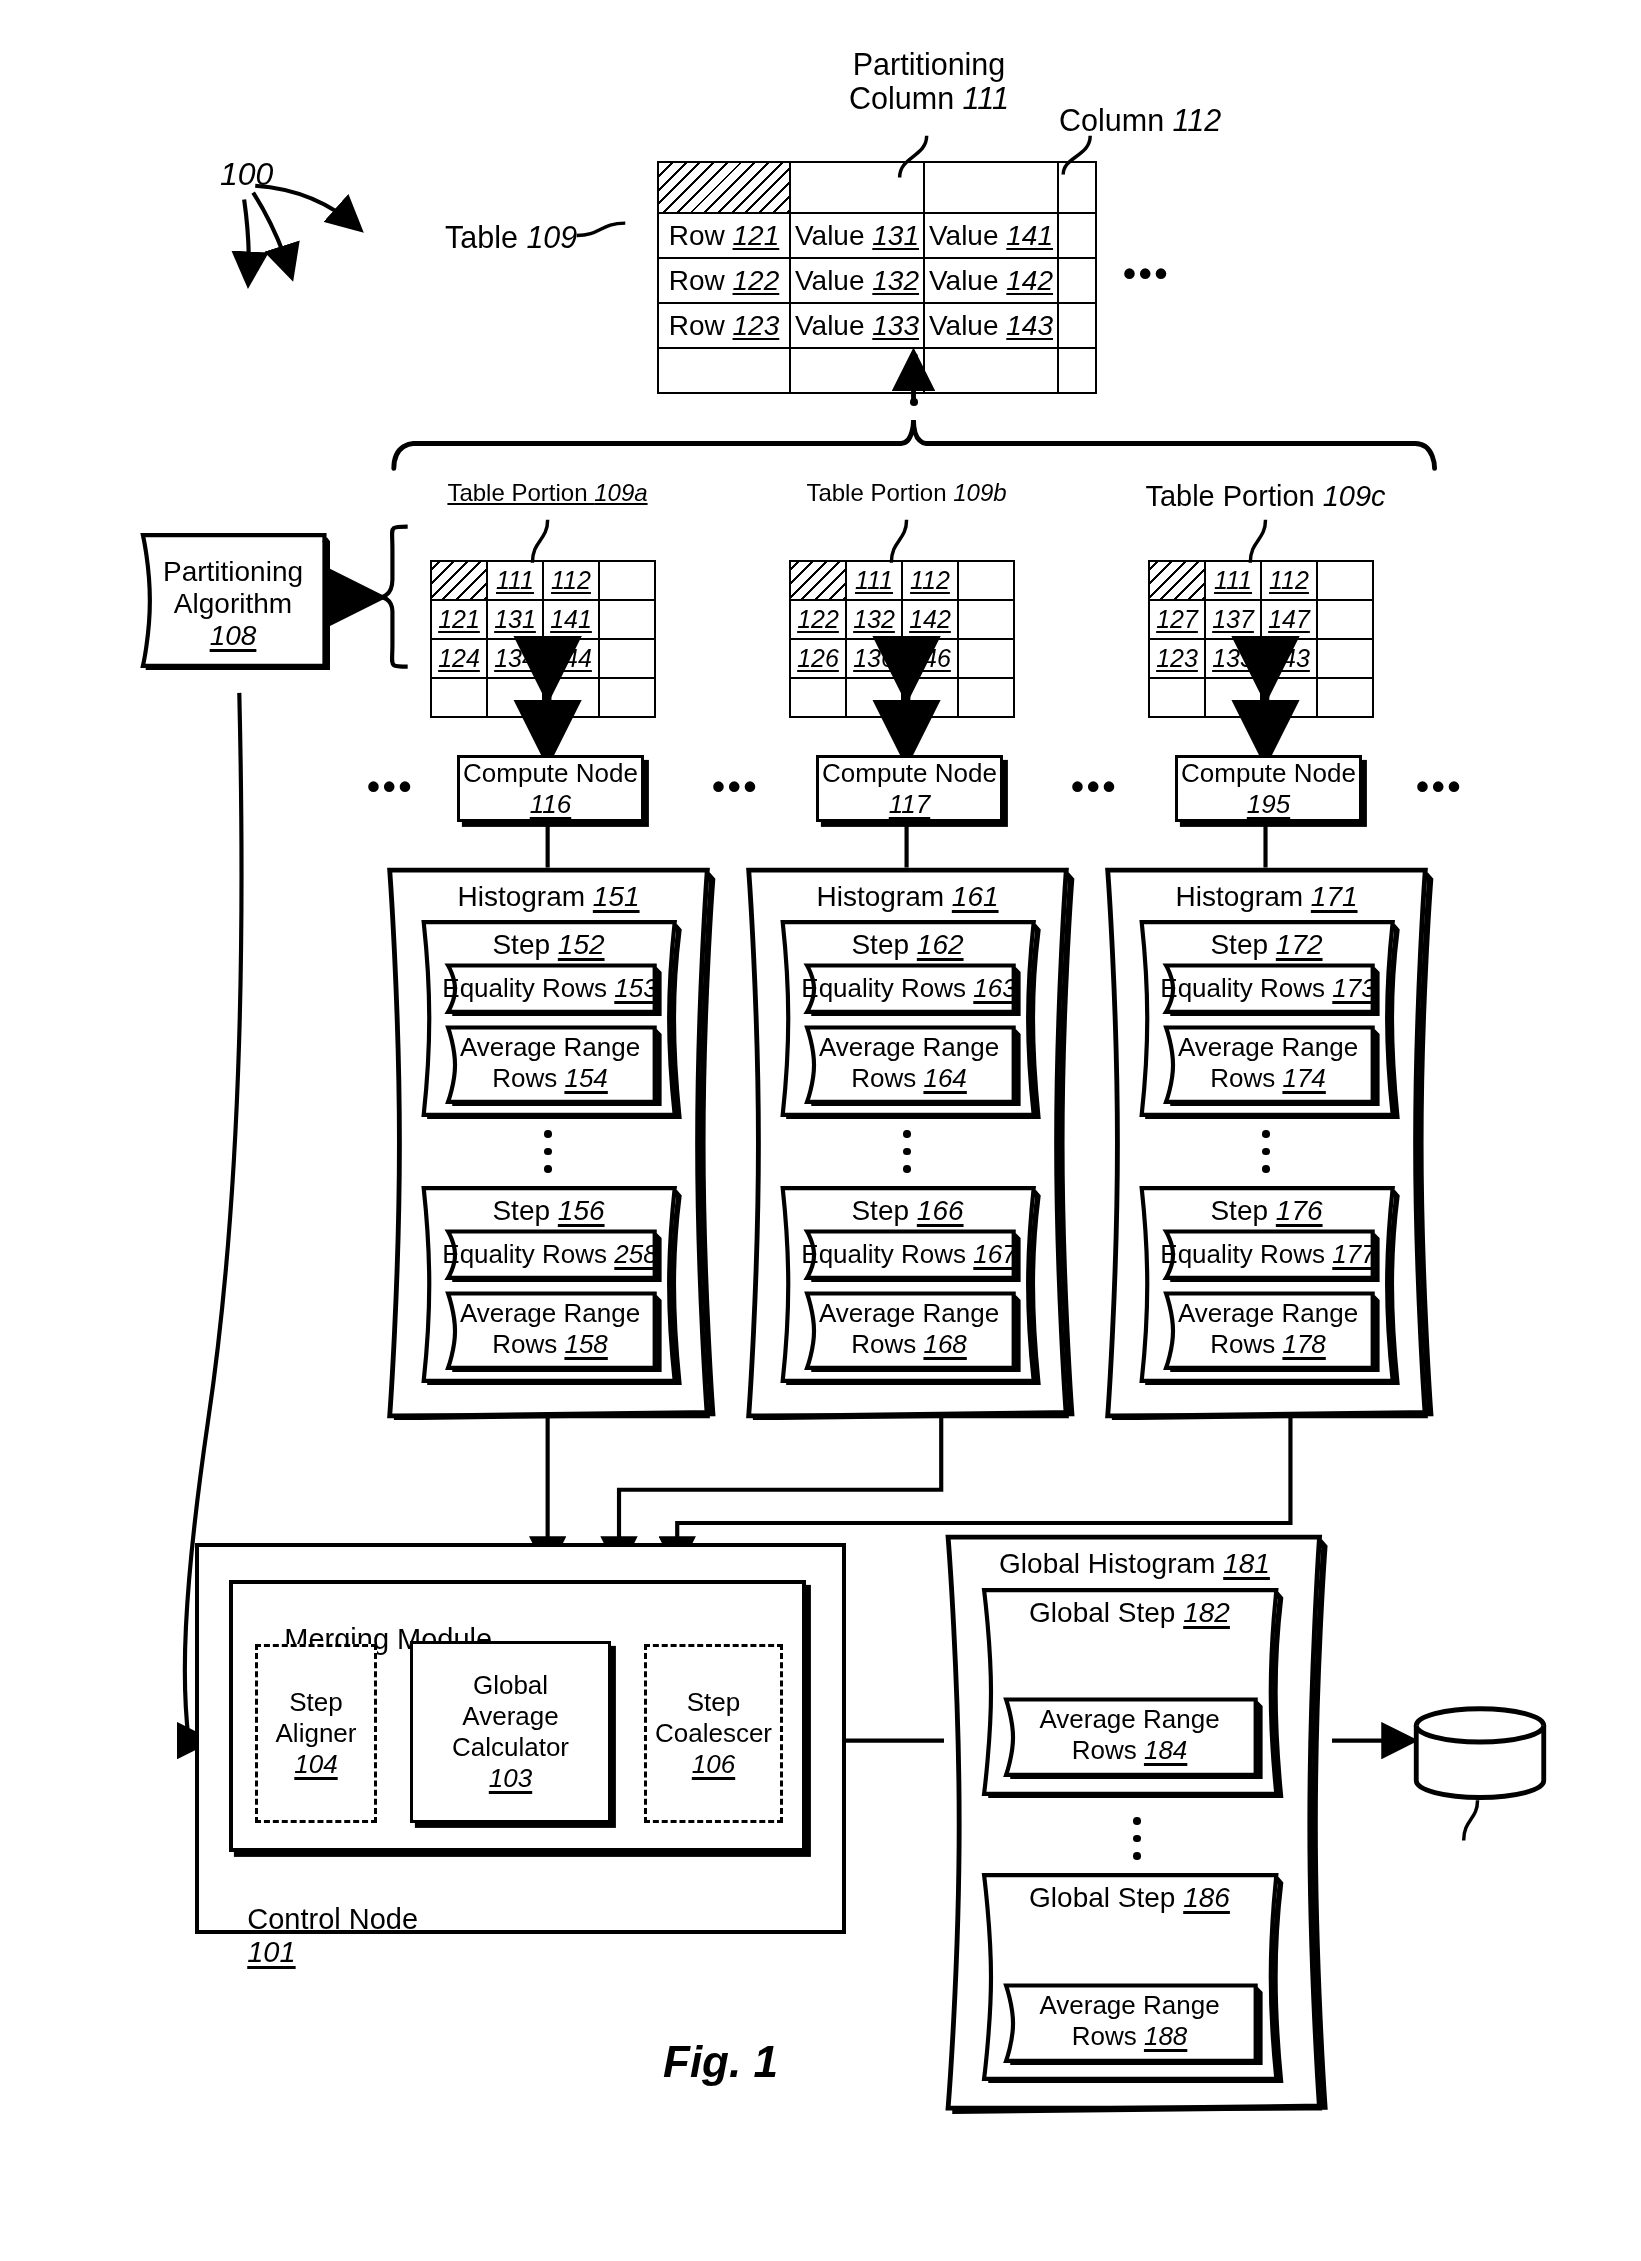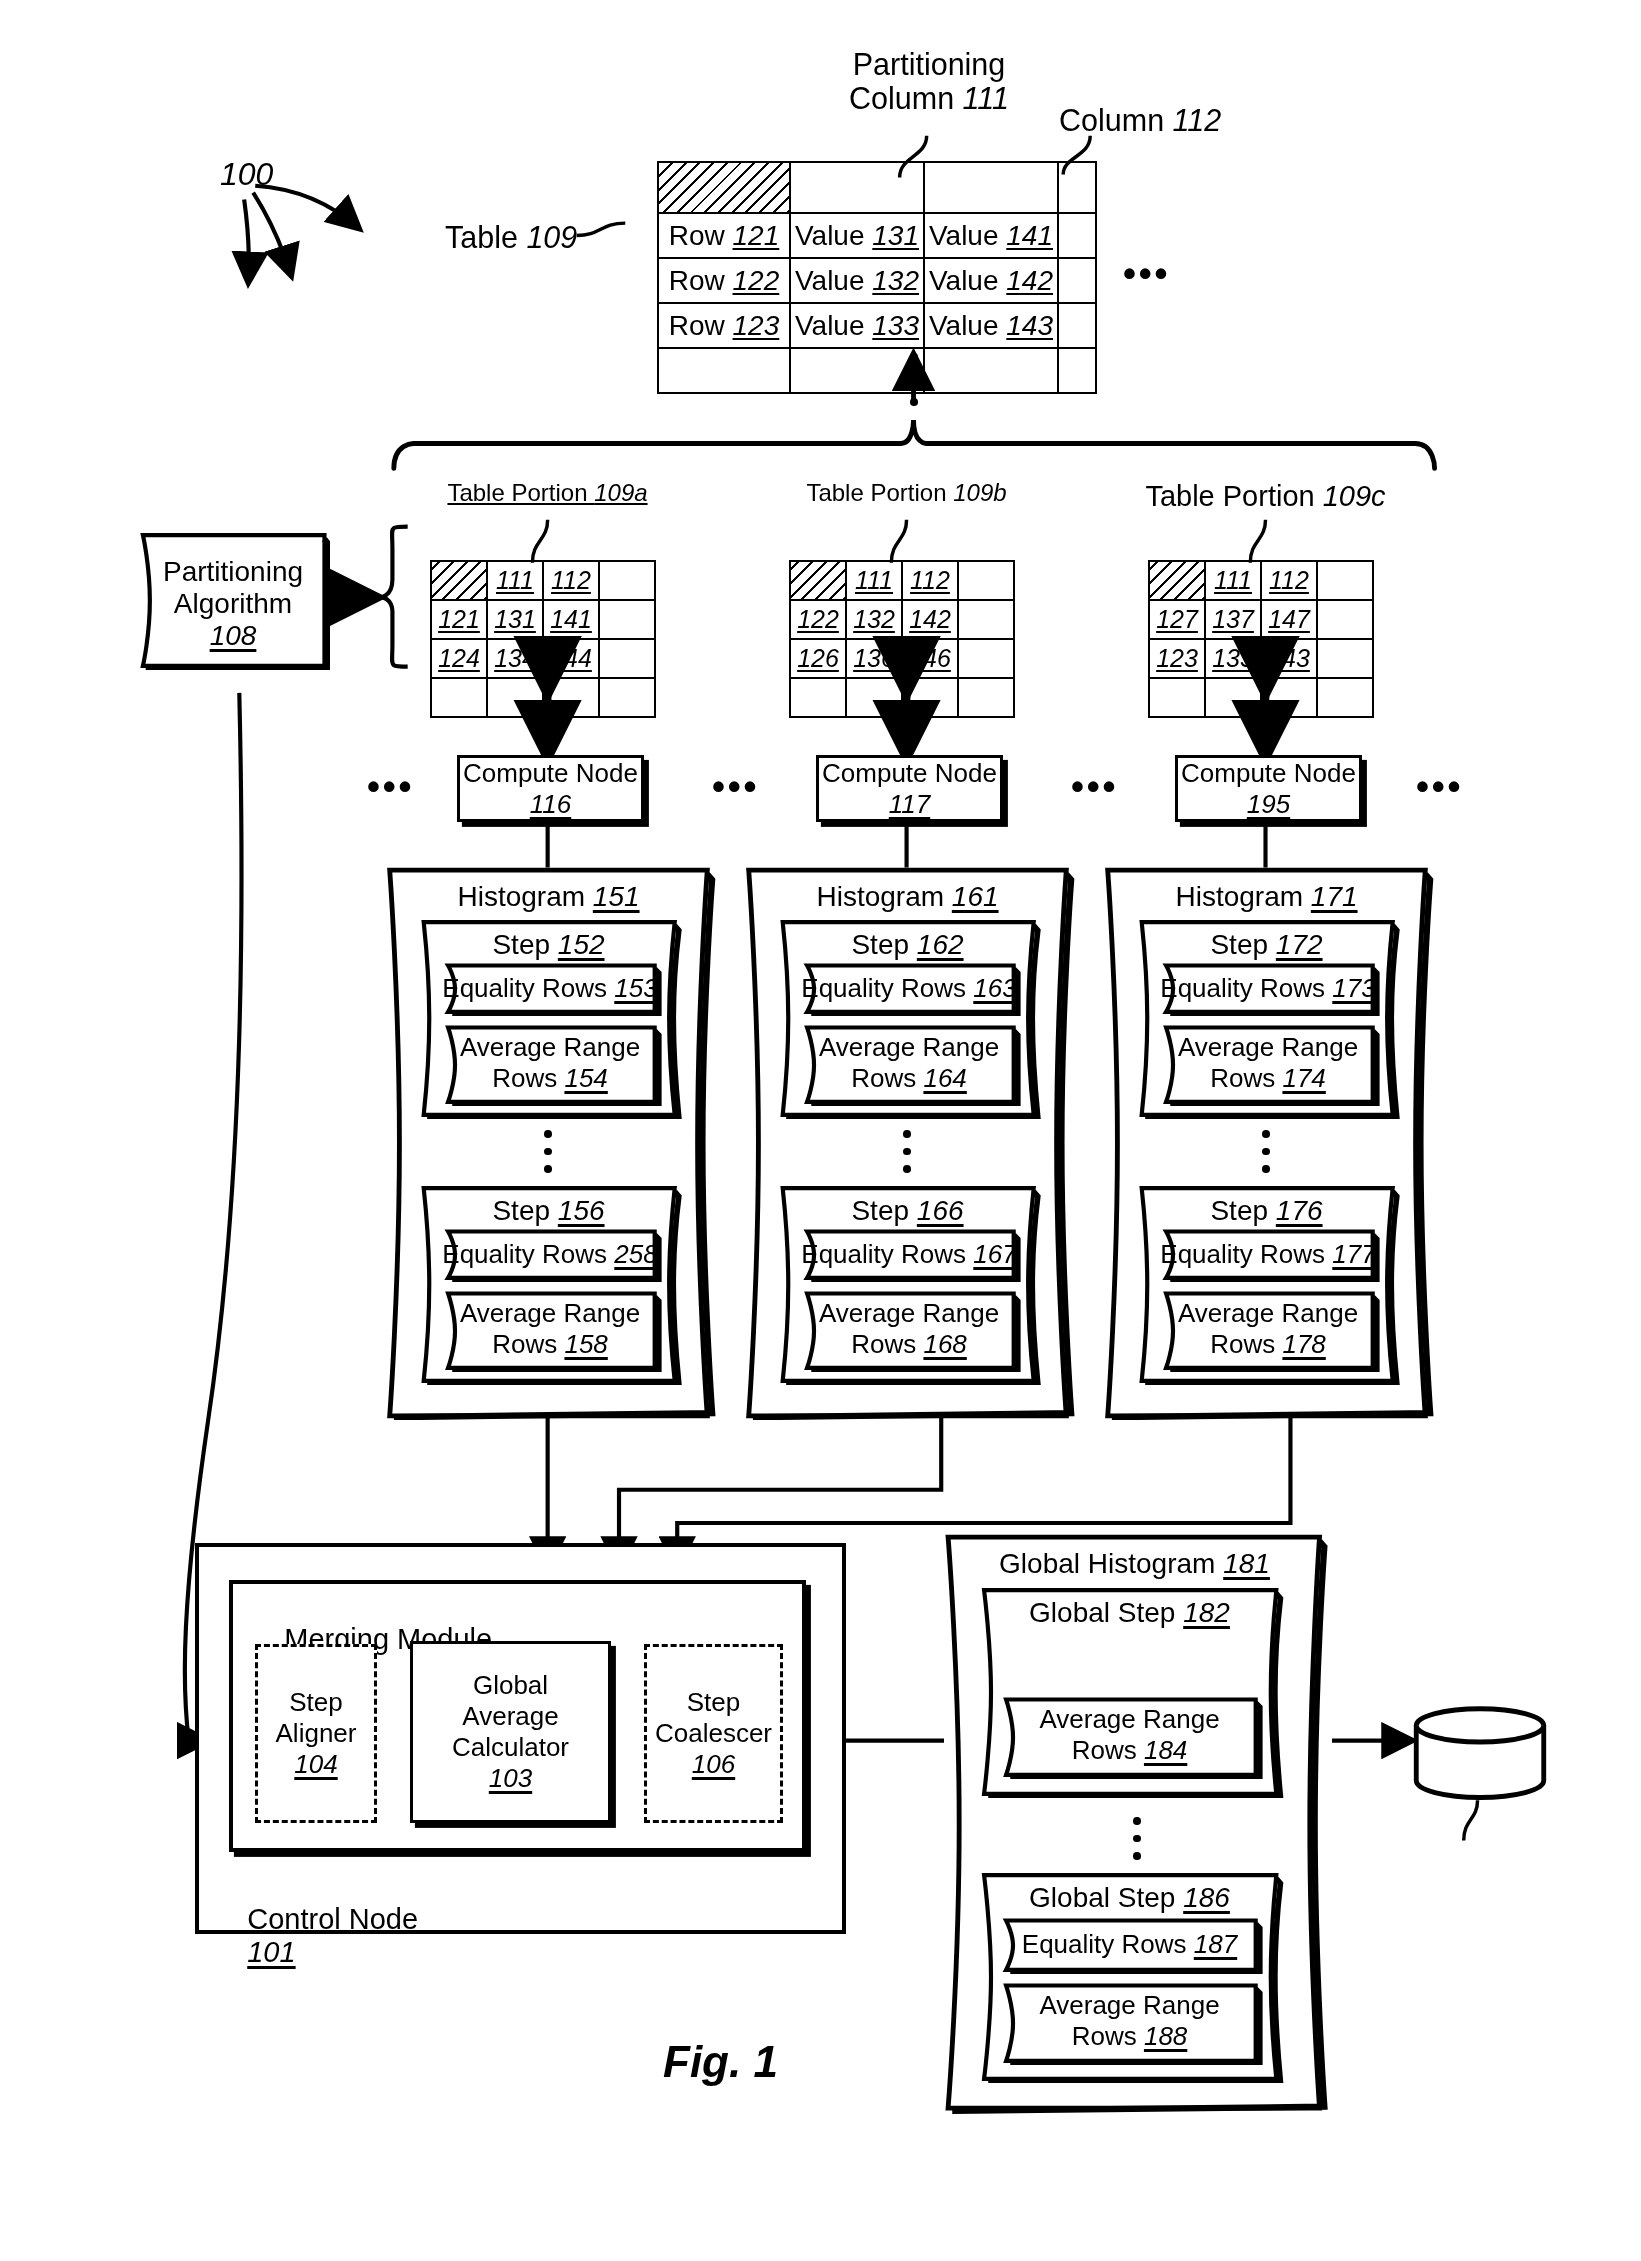--- a/index.html
+++ b/index.html
@@ -683,30 +683,20 @@
     <svg viewBox="0 0 452 306" preserveAspectRatio="none">
       <path d="M16,6 L438,6 C438,6 430,85 430,153 C430,221 438,300 438,300 L16,300
                C16,300 26,221 26,153 C26,85 16,6 16,6 Z" fill="#fff" stroke="#000" stroke-width="6"></path>
       <path d="M438,11 L444,18 C444,18 436,86 436,153 C436,220 444,304 444,304 L22,304" fill="none" stroke="#000" stroke-width="8"></path>
     </svg>
     <div class="lbl" style="top:11px;font-size:28px;">
       <span class="txt">Global Step</span>
       <span class="txt uline">186</span>
     </div>
   </div>
-  <div class="wavy" style="left:995px;top:1917px;width:269px;height:57px;">
-    <svg viewBox="0 0 388 82" preserveAspectRatio="none">
-      <path d="M16,5 L376,5 L376,76 L16,76 C16,76 26,58 26,41 C26,24 16,5 16,5 Z" fill="#fff" stroke="#000" stroke-width="6"></path>
-      <path d="M376,10 L382,16 L382,80 L22,80" fill="none" stroke="#000" stroke-width="8"></path>
-    </svg>
-    <div class="lbl" style="top:11.8px;font-size:26px;">
-      <span class="txt">Equality Rows</span>
-      <span class="txt uline">187</span>
-    </div>
-  </div>
   <div class="wavy" style="left:995px;top:1982px;width:269px;height:83px;">
     <svg viewBox="0 0 388 120" preserveAspectRatio="none">
       <path d="M16,5 L376,5 L376,114 L16,114 C16,114 26,86 26,60 C26,34 16,5 16,5 Z" fill="#fff" stroke="#000" stroke-width="6"></path>
       <path d="M376,10 L382,16 L382,118 L22,118" fill="none" stroke="#000" stroke-width="8"></path>
     </svg>
     <div class="lbl" style="top:8.3px;font-size:26px;line-height:1.18;">
       <span class="txt">Average Range</span><br>
       <span class="txt">Rows</span>
       <span class="txt uline">188</span>
     </div>

